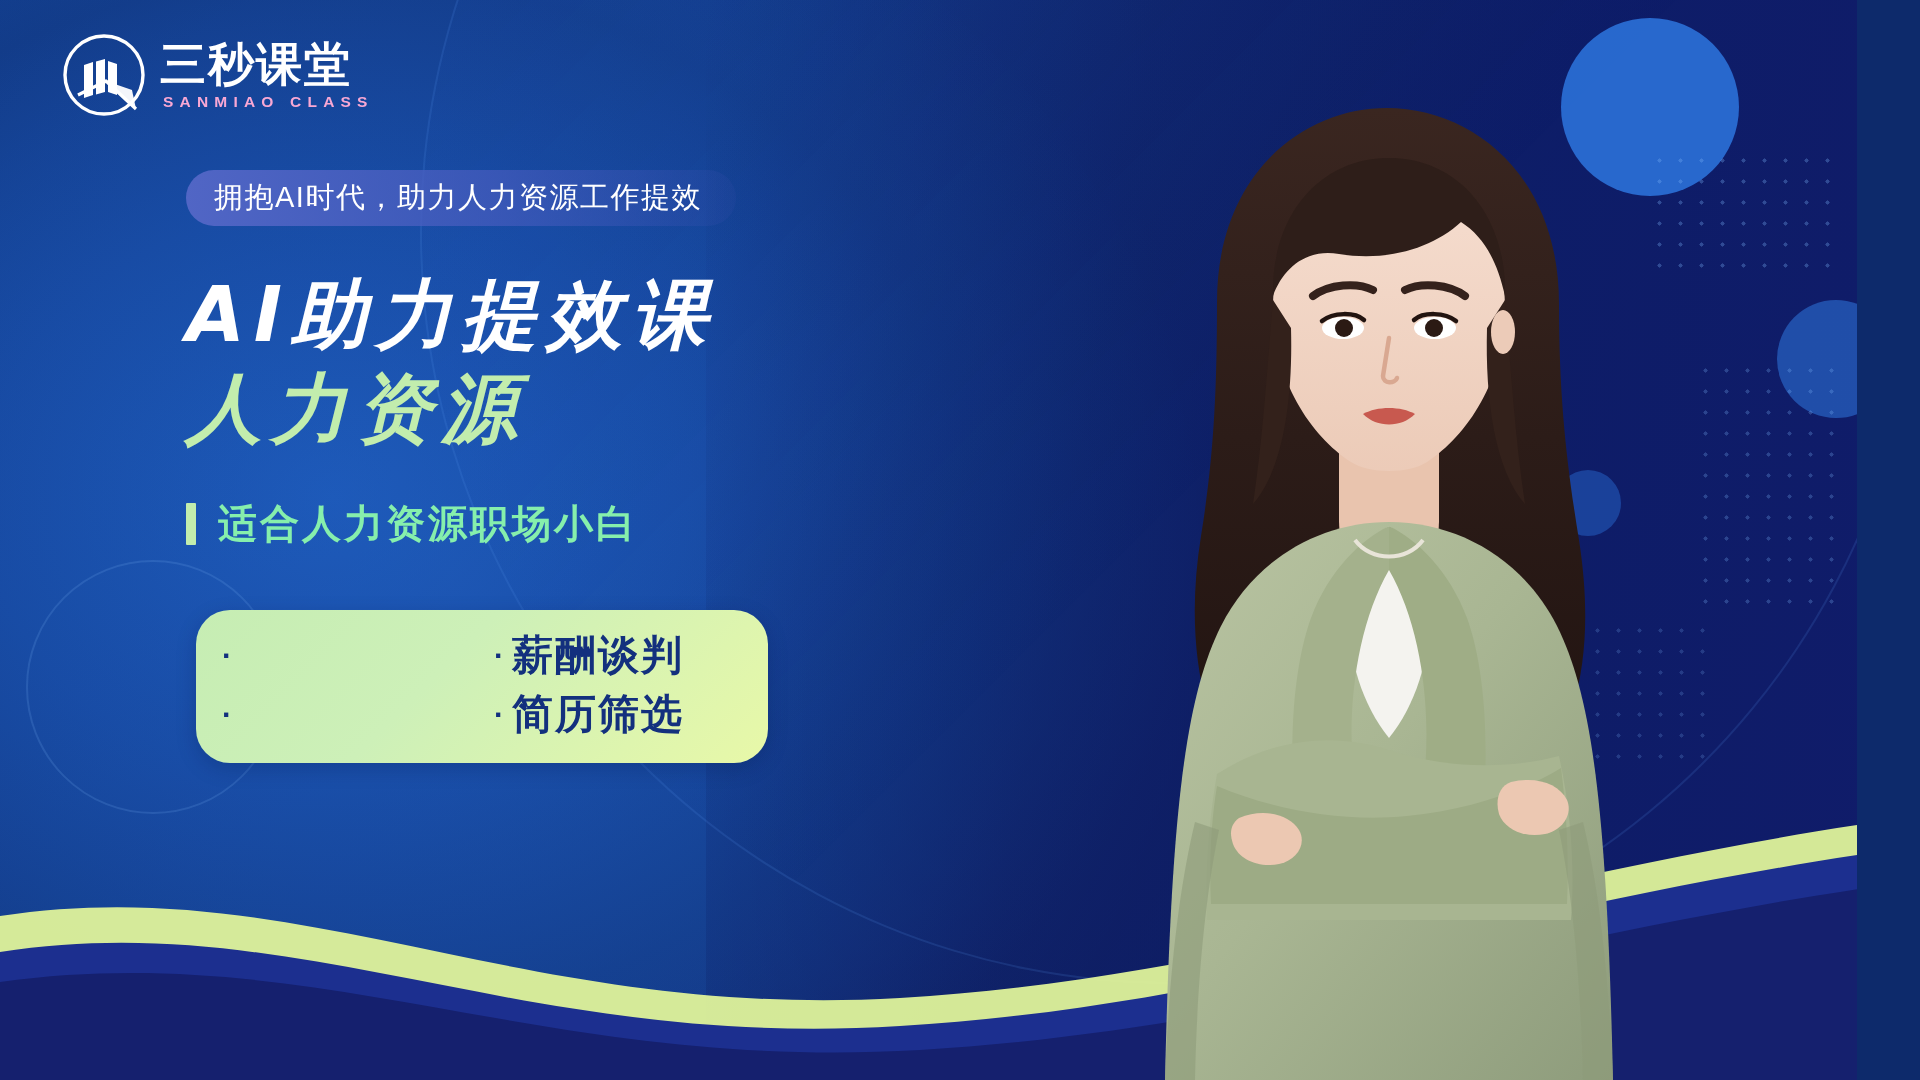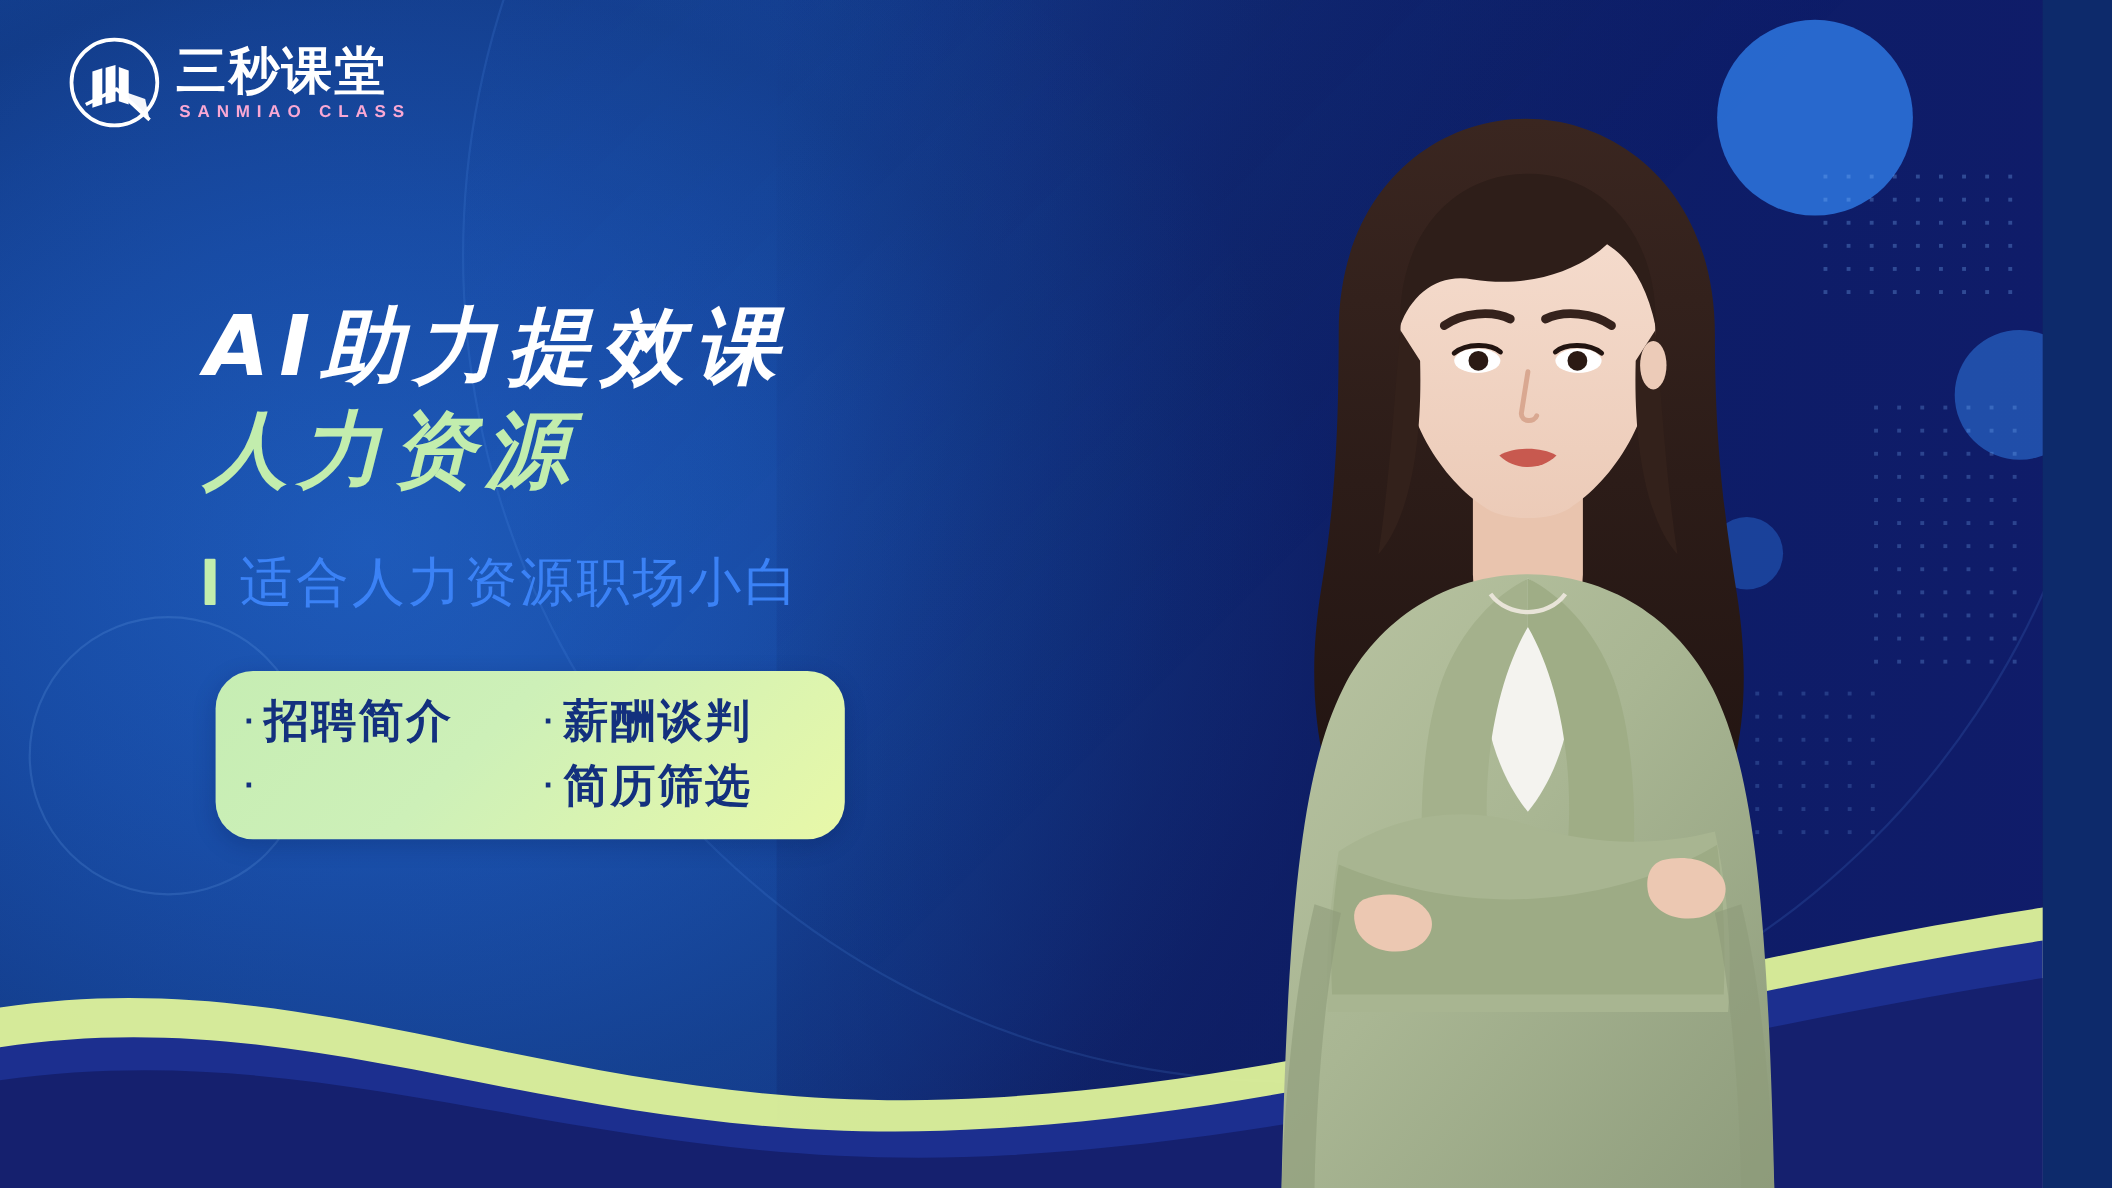--- a/index.html
+++ b/index.html
@@ -86,21 +86,21 @@
   }
   .h-green{color:#c2edad;}
   .h-white{color:#ffffff;}
 
   
   .subtitle{
     position:absolute;left:186px;top:497px;
     display:flex;align-items:center;gap:22px;white-space:nowrap;
   }
   .sub-bar{width:10px;height:42px;background:#c2edad;border-radius:1px;flex:0 0 10px;}
-  .sub-text{color:#3b82f6;font-size:48px;letter-spacing:3px;font-weight:400;}
+  .sub-text{color:#86efac;font-size:39px;letter-spacing:3px;font-weight:700;}
 
   
   .features{
     position:absolute;left:196px;top:610px;
     width:520px;padding:16px 26px 18px 26px;
     border-radius:34px;
     background:linear-gradient(135deg,#c6edb3 0%,#cdf0b8 42%,#e8f8a8 100%);
     box-shadow:0 6px 20px rgba(5,20,70,.22);
   }
   .feat-row{display:flex;}
@@ -158,36 +158,38 @@
         <path d="M16,62 L44,48 L74,76" fill="none" stroke="#ffffff" stroke-width="3.2" stroke-linejoin="round"></path>
         <path d="M44,48 L70,57 L74,76" fill="#ffffff" opacity="0.95"></path>
       </svg>
     </span>
     <span class="logo-text">
       <span class="logo-cn">三秒课堂</span>
       <span class="logo-en">SANMIAO CLASS</span>
     </span>
   </div>
 
+  <div class="tagline">
+    <span>拥抱AI时代，助力人力资源工作提效</span>
+  </div>
 
   <div class="headline">
     <div class="h-line h-white">AI助力提效课</div>
     <div class="h-line h-green">人力资源</div>
   </div>
 
   <div class="subtitle">
     <span class="sub-bar"></span>
     <span class="sub-text">适合人力资源职场小白</span>
   </div>
 
   <div class="features">
     <div class="feat-row">
       <div class="feat-item feat-col-a">
         <span class="bullet">·</span>
-        <span>招聘简介</span>
       </div>
       <div class="feat-item feat-col-b">
         <span class="bullet">·</span>
         <span>薪酬谈判</span>
       </div>
     </div>
     <div class="feat-row">
       <div class="feat-item feat-col-a">
         <span class="bullet">·</span>
       </div>

